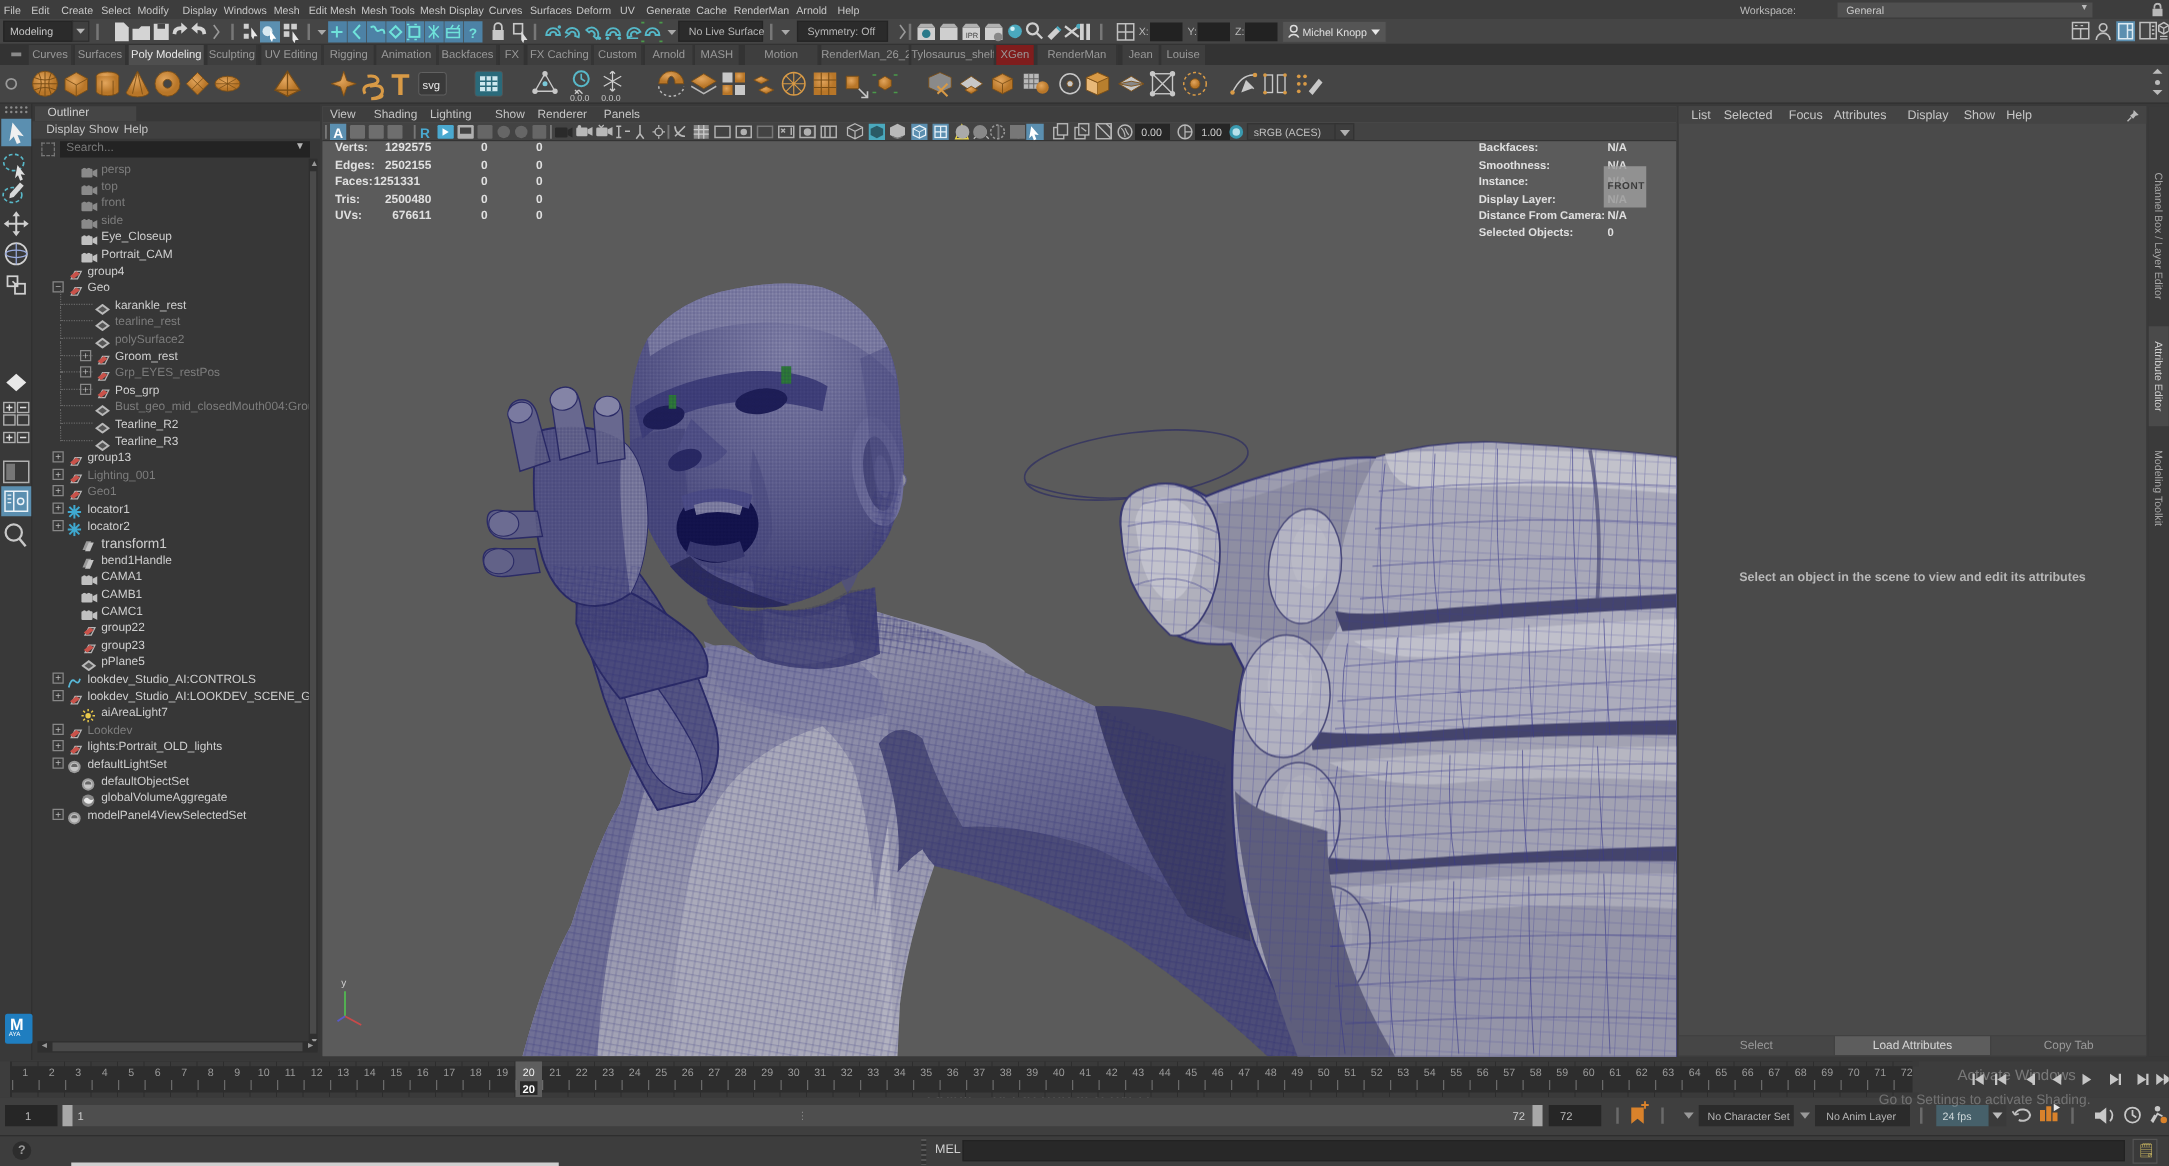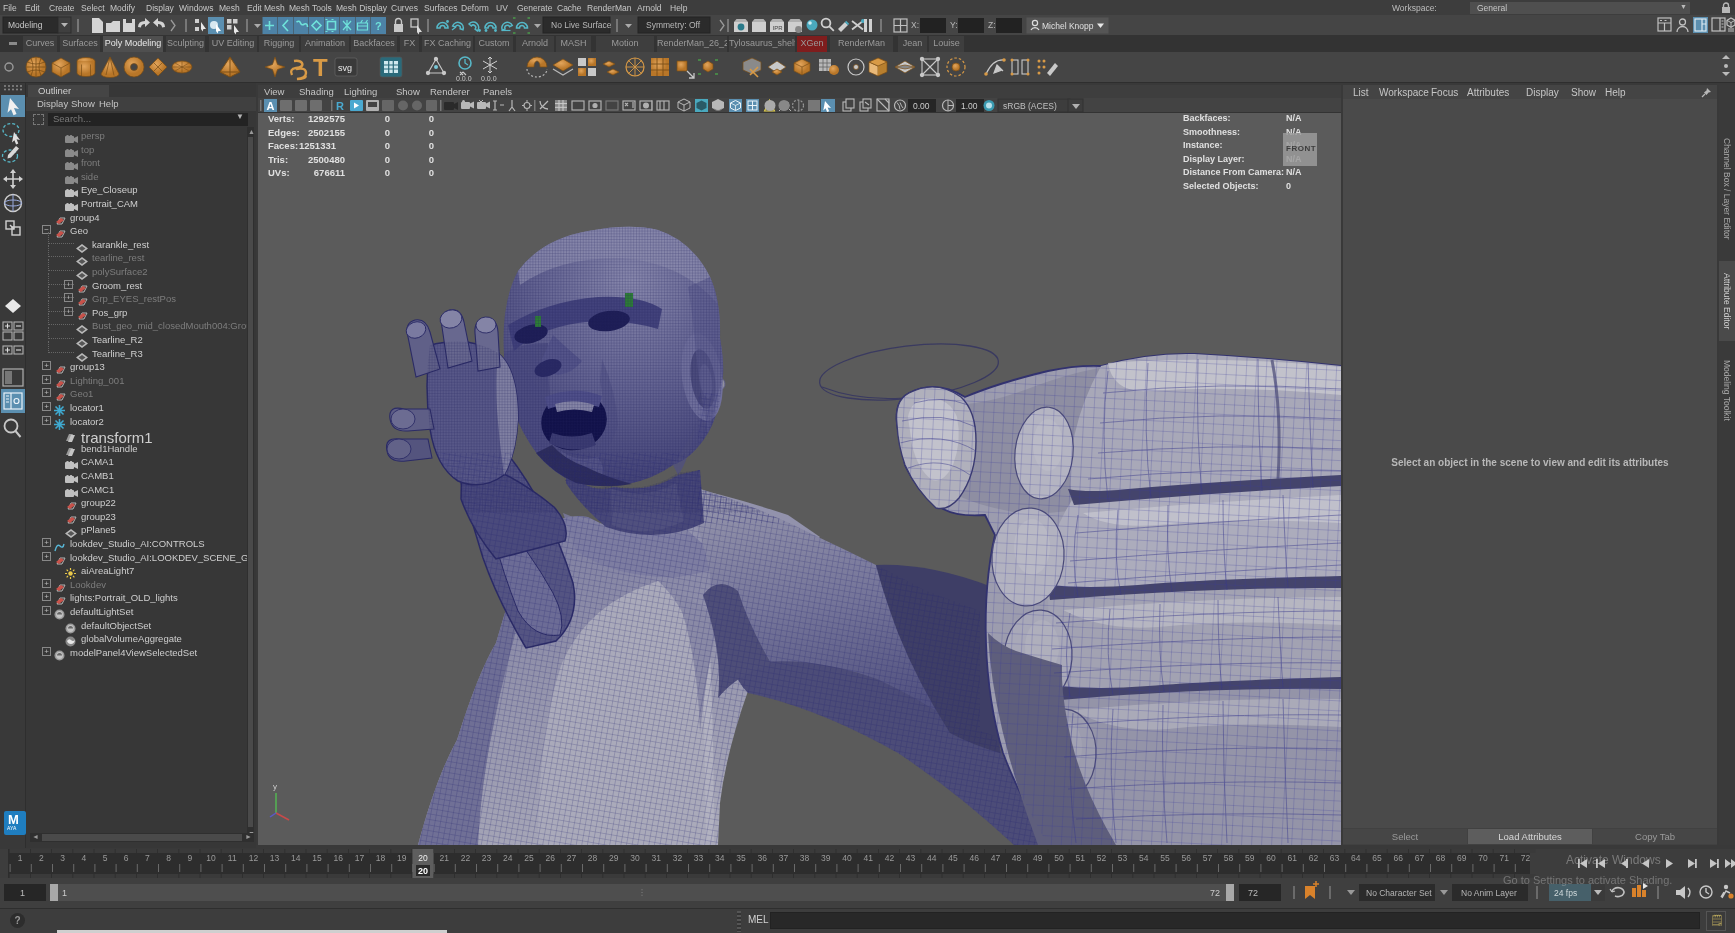--- a/index.html
+++ b/index.html
@@ -28,21 +28,21 @@
         <span class="abs" style="left:424px;top:3px;font-size:8.5px;color:#c8c8c8;white-space:nowrap;">Surfaces</span>
         <span class="abs" style="left:461px;top:3px;font-size:8.5px;color:#c8c8c8;white-space:nowrap;">Deform</span>
         <span class="abs" style="left:496px;top:3px;font-size:8.5px;color:#c8c8c8;white-space:nowrap;">UV</span>
         <span class="abs" style="left:517px;top:3px;font-size:8.5px;color:#c8c8c8;white-space:nowrap;">Generate</span>
         <span class="abs" style="left:557px;top:3px;font-size:8.5px;color:#c8c8c8;white-space:nowrap;">Cache</span>
         <span class="abs" style="left:587px;top:3px;font-size:8.5px;color:#c8c8c8;white-space:nowrap;">RenderMan</span>
         <span class="abs" style="left:637px;top:3px;font-size:8.5px;color:#c8c8c8;white-space:nowrap;">Arnold</span>
         <span class="abs" style="left:670px;top:3px;font-size:8.5px;color:#c8c8c8;white-space:nowrap;">Help</span>
       </div>
   <div class="abs" style="left:1392px;top:3px;font-size:8.5px;color:#bdbdbd;">Workspace:</div>
-  <div class="abs" style="left:1470px;top:2px;width:220px;height:12px;background:#4f4f4f;padding-left:41px;">
+  <div class="abs" style="left:1470px;top:2px;width:204px;height:12px;background:#4f4f4f;padding-left:41px;">
     <span style="position:absolute;left:7px;top:1px;font-size:8.5px;color:#c8c8c8;">General</span>
     <span style="position:absolute;right:3px;top:1px;font-size:7px;color:#bbb;">▼</span>
   </div>
   <svg class="abs" style="left:1720px;top:2px;" width="12" height="12" viewBox="0 0 12 12">
         <rect x="2" y="5" width="8" height="6" fill="#b8b8b8"></rect>
         <path d="M3.5 5 v-1.5 a2.5 2.5 0 0 1 5 0 V5" fill="none" stroke="#b8b8b8" stroke-width="1.4"></path>
       </svg>
 </div>
 
 <div class="abs" id="statusline" style="left:0;top:15px;width:1735px;height:21px;background:#454545;border-bottom:1px solid #333;">
@@ -750,21 +750,21 @@
           <span class="abs" style="left:28px;top:1px;"><svg width="11" height="11" viewBox="0 0 11 11">
               <path d="M5.5 0 V11 M0 5.5 H11 M1.5 1.5 L9.5 9.5 M9.5 1.5 L1.5 9.5" stroke="#3fa9d0" stroke-width="1.6"></path>
             </svg></span>
           <span class="abs" style="left:44px;top:1px;font-size:9.5px;color:#cfcfcf;white-space:nowrap;">locator2</span>
         </div>
         <div class="abs" style="left:0;top:301.2px;width:222px;height:13.6px;">
           <span class="abs" style="left:39px;top:1px;"><svg width="11" height="10" viewBox="0 0 11 10">
               <path d="M1 8 L4 1 L8 1 L5 8 Z" fill="#9a9a9a"></path>
               <path d="M3 9 L6 2 L10 2 L7 9 Z" fill="#c4c4c4"></path>
             </svg></span>
-          <span class="abs" style="left:55px;top:1px;font-size:15px;color:#cfcfcf;white-space:nowrap;">transform1</span>
+          <span class="abs" style="left:55px;top:1px;font-size:11px;color:#cfcfcf;white-space:nowrap;">transform1</span>
         </div>
         <div class="abs" style="left:0;top:314.8px;width:222px;height:13.6px;">
           <span class="abs" style="left:39px;top:1px;"><svg width="11" height="10" viewBox="0 0 11 10">
               <path d="M1 8 L4 1 L8 1 L5 8 Z" fill="#9a9a9a"></path>
               <path d="M3 9 L6 2 L10 2 L7 9 Z" fill="#c4c4c4"></path>
             </svg></span>
           <span class="abs" style="left:55px;top:1px;font-size:9.5px;color:#cfcfcf;white-space:nowrap;">bend1Handle</span>
         </div>
         <div class="abs" style="left:0;top:328.40000000000003px;width:222px;height:13.6px;">
           <span class="abs" style="left:39px;top:1px;"><svg width="13" height="9" viewBox="0 0 13 9">
@@ -1310,21 +1310,21 @@
 
   <div class="abs" style="left:1025px;top:48px;width:34px;height:33px;background:rgba(155,155,155,0.85);">
     <span style="position:absolute;left:3px;top:11px;font-size:8px;font-weight:bold;color:#3c3c3c;letter-spacing:0.5px;">FRONT</span>
   </div>
   <div class="abs" style="left:483px;top:745px;font-size:14px;font-weight:normal;color:#f0f0f0;margin-top:38px;">Isolate : persp (masterLayer)</div>
 </div>
 
 <div class="abs" id="rightpanel" style="left:1343px;top:85px;width:374px;height:760px;background:#4a4a4a;">
   <div class="abs" style="left:0;top:0;width:374px;height:14px;background:#444444;">
     <span class="abs" style="left:10px;top:2px;font-size:10px;color:#c6c6c6;">List</span>
-    <span class="abs" style="left:36px;top:2px;font-size:10px;color:#c6c6c6;">Workspace</span>
+    <span class="abs" style="left:36px;top:2px;font-size:10px;color:#c6c6c6;">Selected</span>
     <span class="abs" style="left:88px;top:2px;font-size:10px;color:#c6c6c6;">Focus</span>
     <span class="abs" style="left:124px;top:2px;font-size:10px;color:#c6c6c6;">Attributes</span>
     <span class="abs" style="left:183px;top:2px;font-size:10px;color:#c6c6c6;">Display</span>
     <span class="abs" style="left:228px;top:2px;font-size:10px;color:#c6c6c6;">Show</span>
     <span class="abs" style="left:262px;top:2px;font-size:10px;color:#c6c6c6;">Help</span>
     <svg class="abs" style="right:5px;top:2px;" width="11" height="11" viewBox="0 0 11 11">
           <path d="M6 1 L10 5 L7.5 5.5 L5.5 8 L3 5.5 L5.5 3.5 Z" fill="#b8b8b8"></path>
           <path d="M4 7 L1 10" stroke="#b8b8b8" stroke-width="1.2"></path>
         </svg>
   </div>

